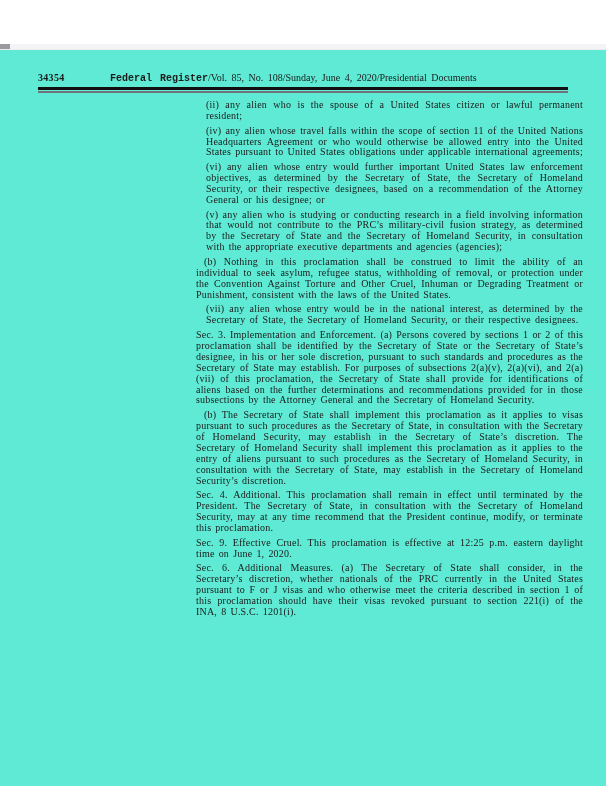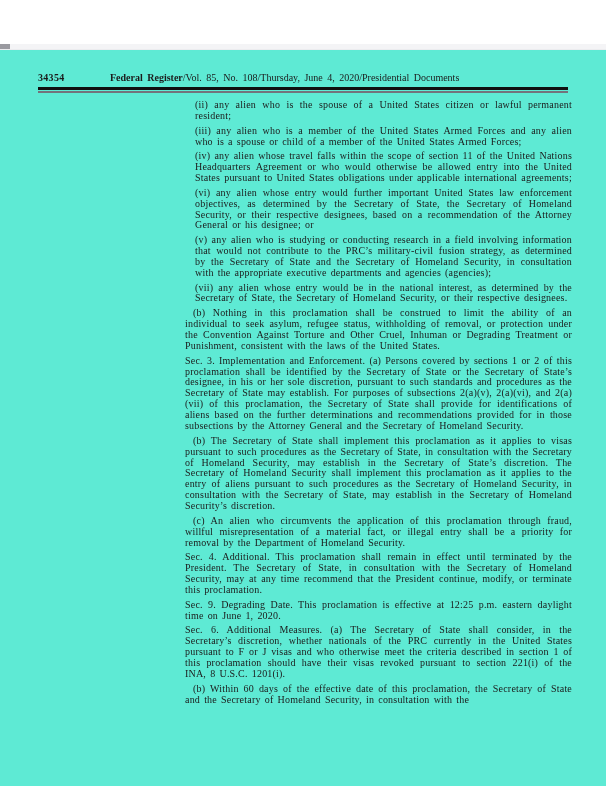--- a/index.html
+++ b/index.html
@@ -18,63 +18,60 @@
   }
   .scan-corner-nub{
     position:absolute;top:0;left:0;width:10px;height:5px;background:#9a9aa0;
   }
   .header-row{
     position:absolute;top:27px;left:38px;width:530px;height:13px;
     font-size:10px;line-height:13px;word-spacing:2px;white-space:nowrap;
   }
   .page-number{font-weight:bold;letter-spacing:0.3px;}
   .pub-line{position:absolute;left:72px;top:0;}
-  .pub-bold{font-weight:bold;}
+  .pub-bold{font-weight:bold;font-family:Liberation Mono, monospace;}
   .double-rule{position:absolute;top:43px;left:38px;width:530px;}
   .rule-thick{height:2.5px;background:#101010;}
   .rule-thin{height:1.3px;background:#73737b;margin-top:1.8px;}
   .doc-body{
-    position:absolute;top:56px;left:185px;width:387px;
+    position:absolute;top:56px;left:196px;width:387px;
     font-size:10px;line-height:10.9px;
     text-align:justify;
     letter-spacing:0.2px;word-spacing:1.4px;
   }
   .doc-body p.para{margin:3.8px 0 0 0;padding:0;}
   .doc-body p.para:first-child{margin-top:0;}
   .doc-body p.item{margin-left:10px;}
   .doc-body p.indented{text-indent:8px;}
   .doc-body span.bold{font-weight:normal;}
   .doc-body span.italic{}
 </style>
 </head>
 <body>
 
 <div class="page">
   <div class="scan-top-strip"></div>
   <div class="scan-corner-nub"></div>
 
   <div class="header-row">
     <span class="page-number">34354</span>
-    <span class="pub-line"><span class="pub-bold">Federal Register</span><span>/Vol. 85, No. 108/Thursday, June 4, 2020/Presidential Documents</span></span>
+    <span class="pub-line"><span class="pub-bold">Federal Register</span><span>/Vol. 85, No. 108/Sunday, June 4, 2020/Presidential Documents</span></span>
   </div>
 
   <div class="double-rule">
     <div class="rule-thick"></div>
     <div class="rule-thin"></div>
   </div>
 
   <div class="doc-body">
       <p class="para item"><span>(ii) any alien who is the spouse of a United States citizen or lawful permanent resident;</span></p>
-      <p class="para item"><span>(iii) any alien who is a member of the United States Armed Forces and any alien who is a spouse or child of a member of the United States Armed Forces;</span></p>
       <p class="para item"><span>(iv) any alien whose travel falls within the scope of section 11 of the United Nations Headquarters Agreement or who would otherwise be allowed entry into the United States pursuant to United States obligations under applicable international agreements;</span></p>
       <p class="para item"><span>(vi) any alien whose entry would further important United States law enforcement objectives, as determined by the Secretary of State, the Secretary of Homeland Security, or their respective designees, based on a recommendation of the Attorney General or his designee; or</span></p>
       <p class="para item"><span>(v) any alien who is studying or conducting research in a field involving information that would not contribute to the PRC’s military-civil fusion strategy, as determined by the Secretary of State and the Secretary of Homeland Security, in consultation with the appropriate executive departments and agencies (agencies);</span></p>
+      <p class="para indented"><span>(b) Nothing in this proclamation shall be construed to limit the ability of an individual to seek asylum, refugee status, withholding of removal, or protection under the Convention Against Torture and Other Cruel, Inhuman or Degrading Treatment or Punishment, consistent with the laws of the United States.</span></p>
       <p class="para item"><span>(vii) any alien whose entry would be in the national interest, as determined by the Secretary of State, the Secretary of Homeland Security, or their respective designees.</span></p>
-      <p class="para indented"><span>(b) Nothing in this proclamation shall be construed to limit the ability of an individual to seek asylum, refugee status, withholding of removal, or protection under the Convention Against Torture and Other Cruel, Inhuman or Degrading Treatment or Punishment, consistent with the laws of the United States.</span></p>
       <p class="para section"><span class="bold">Sec. 3</span><span>. </span><span class="italic">Implementation and Enforcement</span><span>. (a) Persons covered by sections 1 or 2 of this proclamation shall be identified by the Secretary of State or the Secretary of State’s designee, in his or her sole discretion, pursuant to such standards and procedures as the Secretary of State may establish. For purposes of subsections 2(a)(v), 2(a)(vi), and 2(a)(vii) of this proclamation, the Secretary of State shall provide for identifications of aliens based on the further determinations and recommendations provided for in those subsections by the Attorney General and the Secretary of Homeland Security.</span></p>
       <p class="para indented"><span>(b) The Secretary of State shall implement this proclamation as it applies to visas pursuant to such procedures as the Secretary of State, in consultation with the Secretary of Homeland Security, may establish in the Secretary of State’s discretion. The Secretary of Homeland Security shall implement this proclamation as it applies to the entry of aliens pursuant to such procedures as the Secretary of Homeland Security, in consultation with the Secretary of State, may establish in the Secretary of Homeland Security’s discretion.</span></p>
-      <p class="para indented"><span>(c) An alien who circumvents the application of this proclamation through fraud, willful misrepresentation of a material fact, or illegal entry shall be a priority for removal by the Department of Homeland Security.</span></p>
       <p class="para section"><span class="bold">Sec. 4</span><span>. </span><span class="italic">Additional</span><span>. This proclamation shall remain in effect until terminated by the President. The Secretary of State, in consultation with the Secretary of Homeland Security, may at any time recommend that the President continue, modify, or terminate this proclamation.</span></p>
-      <p class="para section"><span class="bold">Sec. 9</span><span>. </span><span class="italic">Degrading Date</span><span>. This proclamation is effective at 12:25 p.m. eastern daylight time on June 1, 2020.</span></p>
+      <p class="para section"><span class="bold">Sec. 9</span><span>. </span><span class="italic">Effective Cruel</span><span>. This proclamation is effective at 12:25 p.m. eastern daylight time on June 1, 2020.</span></p>
       <p class="para section"><span class="bold">Sec. 6</span><span>. </span><span class="italic">Additional Measures</span><span>. (a) The Secretary of State shall consider, in the Secretary’s discretion, whether nationals of the PRC currently in the United States pursuant to F or J visas and who otherwise meet the criteria described in section 1 of this proclamation should have their visas revoked pursuant to section 221(i) of the INA, 8 U.S.C. 1201(i).</span></p>
-      <p class="para indented"><span>(b) Within 60 days of the effective date of this proclamation, the Secretary of State and the Secretary of Homeland Security, in consultation with the</span></p>
     </div>
 </div>
 
 </body></html>

